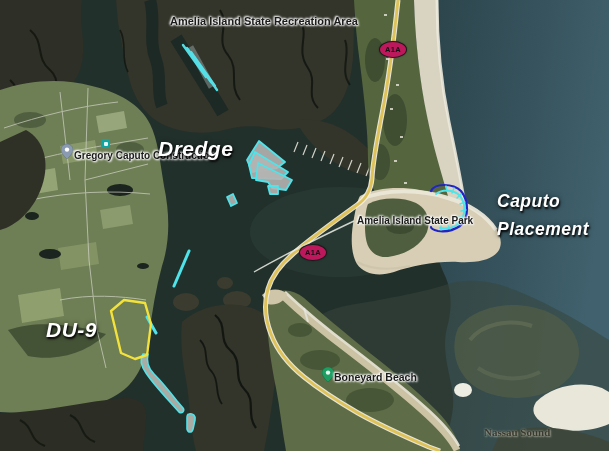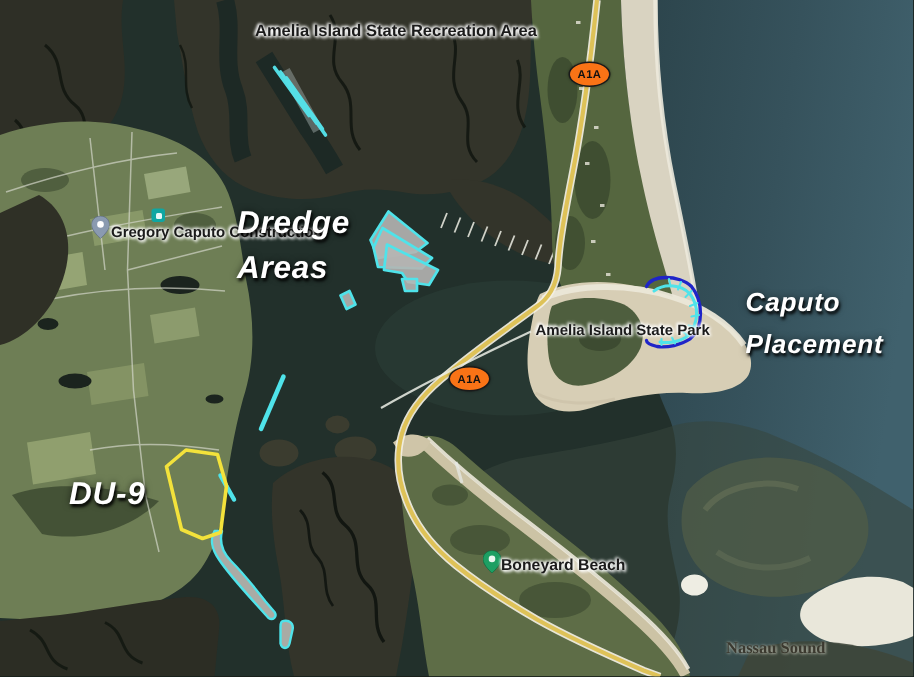--- a/index.html
+++ b/index.html
@@ -16,21 +16,21 @@
   }
   .lbl-white{
     color:#fff;font-weight:700;font-style:italic;letter-spacing:.5px;
     text-shadow:1px 2px 2px rgba(0,0,0,.9),0 0 5px rgba(0,0,0,.55);
   }
   .lbl-soft{
     color:#3b382e;font-weight:600;opacity:.92;
     text-shadow:0 0 2px rgba(235,233,218,.7),1px 1px 2px rgba(235,233,218,.5);
   }
   .shield{
-    position:absolute;width:26px;height:15px;background:#f97316;
+    position:absolute;width:26px;height:15px;background:#be185d;
     border:1.5px solid #1a1a1a;border-radius:50%;
     display:flex;align-items:center;justify-content:center;
     font-size:7.5px;font-weight:700;color:#111;letter-spacing:.3px;
     box-shadow:0 0 2px rgba(0,0,0,.4);
   }
   .pin{position:absolute;}
   .poi-box{
     position:absolute;width:9px;height:9px;background:#0fa6a2;border-radius:2px;
     display:flex;align-items:center;justify-content:center;
   }
@@ -253,21 +253,20 @@
 
 
   <div class="lbl lbl-dark" style="left:357px;top:215px;font-size:10px;">Amelia Island State Park</div>
 
   <div class="lbl lbl-dark" style="left:334px;top:371px;font-size:10.5px;">Boneyard Beach</div>
 
   <div class="lbl lbl-soft" style="left:484px;top:426px;font-size:11px;font-family:Liberation Serif, serif;">Nassau Sound</div>
 
   <div class="lbl lbl-white two-line" style="left:158px;top:134px;width:100px;text-align:left;font-size:21px;line-height:30px;">
     <div>Dredge</div>
-    <div>Areas</div>
   </div>
 
   <div class="lbl lbl-white two-line" style="left:497px;top:187px;font-size:17.5px;line-height:28px;">
     <div>Caputo</div>
     <div>Placement</div>
   </div>
 
   <div class="lbl lbl-white" style="left:46px;top:318px;font-size:21px;">DU-9</div>
 
 </div>

